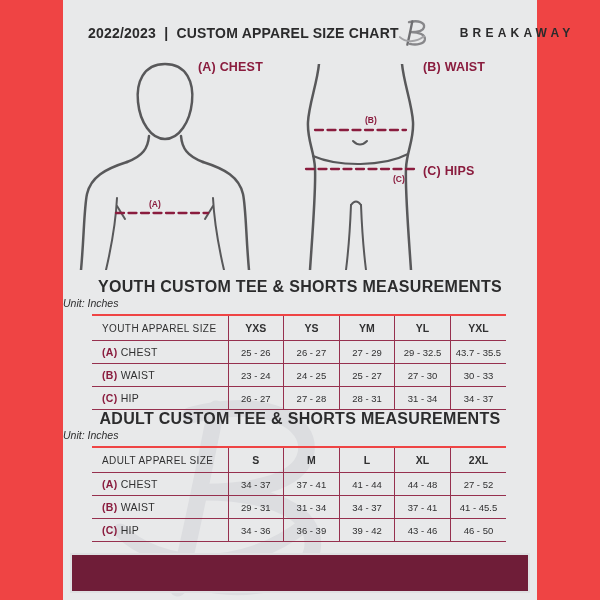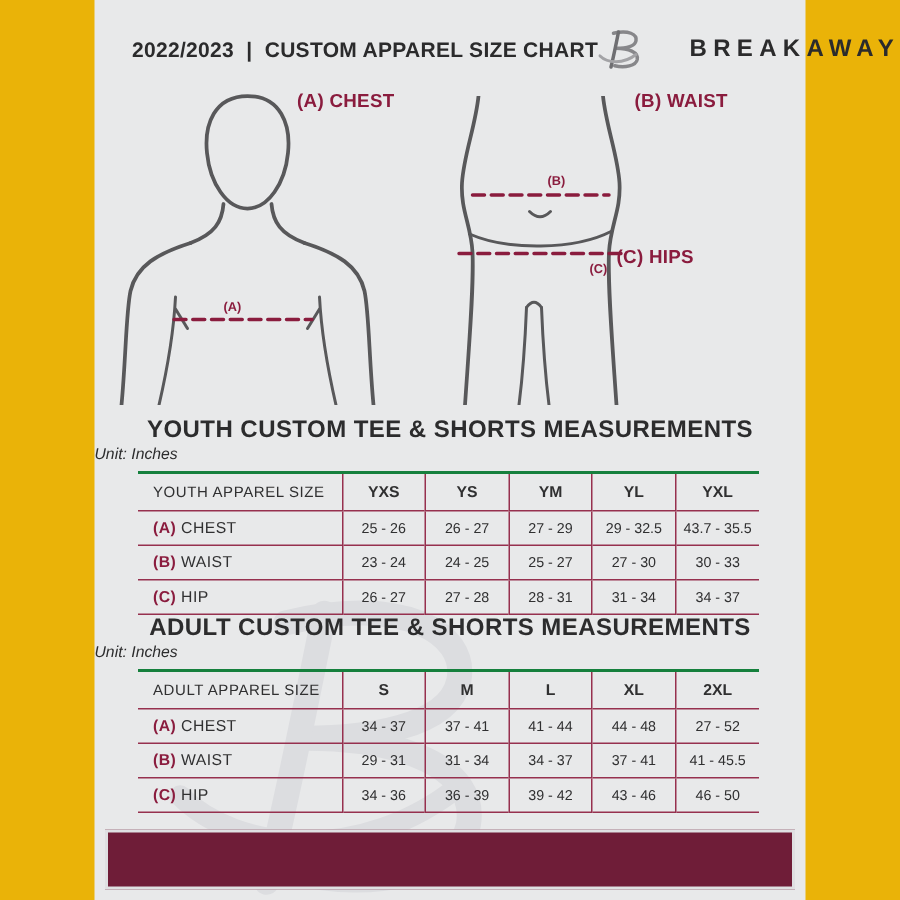--- a/index.html
+++ b/index.html
@@ -1,45 +1,45 @@
 <!DOCTYPE html>
 <html><head>
 <meta charset="utf-8">
 <style>
   html,body{margin:0;padding:0;background:#000;}
-  .canvas{position:relative;width:600px;height:600px;background:#eab308;overflow:hidden;
+  .canvas{position:relative;width:600px;height:600px;background:#ef4444;overflow:hidden;
           font-family:"Liberation Sans",sans-serif;-webkit-font-smoothing:antialiased;}
   .page{position:absolute;left:63px;top:0;width:474px;height:600px;background:#e8e9ea;}
 
   
   .header{position:absolute;left:25px;right:18px;top:18px;height:30px;
           display:flex;justify-content:space-between;align-items:center;z-index:2;}
   .doc-title{font-weight:bold;font-size:14px;color:#2b2b2c;letter-spacing:.2px;
              font-stretch:condensed;white-space:pre;}
   .brand{display:flex;align-items:center;gap:7px;}
-  .brand-name{font-weight:bold;font-size:16px;letter-spacing:4.2px;color:#2b2b2c;padding-left:24px;}
+  .brand-name{font-weight:bold;font-size:12px;letter-spacing:4.2px;color:#2b2b2c;padding-left:24px;}
 
   
   .fig{position:absolute;z-index:1;}
   .fig path,.fig ellipse{fill:none;stroke:#58585a;stroke-width:2.5;stroke-linecap:round;}
   .fig .dash{stroke:#8a1c3e;stroke-width:2.3;stroke-dasharray:8 4.5;}
   .fig text{font-family:"Liberation Sans",sans-serif;font-size:8.5px;font-weight:bold;fill:#8a1c3e;}
   .fig .thin{stroke-width:2;}
 
   
   .guide{position:absolute;z-index:1;}
   .guide h3{margin:0 0 6px 0;font-size:12.5px;font-weight:bold;color:#8a1c3e;letter-spacing:.2px;}
   .guide p{margin:0;font-size:9.3px;line-height:1.52;font-style:italic;color:#8d3f58;white-space:pre-line;}
 
   
   .section{position:absolute;left:0;right:0;z-index:1;}
   .sec-title{text-align:center;font-weight:bold;font-size:16px;letter-spacing:.3px;color:#2c2c2d;}
   .sec-unit{font-style:italic;font-size:10.5px;color:#2c2c2d;margin-top:1px;}
   table{border-collapse:collapse;width:414px;margin:5px 31px 0 29px;table-layout:fixed;}
-  thead tr{border-top:2px solid #15803d;border-bottom:1px solid #96304e;}
+  thead tr{border-top:2px solid #ef4444;border-bottom:1px solid #96304e;}
   tbody tr{border-bottom:1px solid #96304e;}
   th,td{padding:0 2px;text-align:center;color:#303031;}
   th{height:24px;font-size:10.5px;font-weight:bold;}
   td{height:22px;font-size:9.5px;}
   th+th,td+td{border-left:1px solid #96304e;}
   col.c-label{width:136px;}
   .label-col{text-align:left;padding-left:10px;font-weight:normal;font-size:10px;letter-spacing:.4px;}
   td.label-col{font-size:10.5px;letter-spacing:.3px;}
   td.label-col .letter{color:#8a1c3e;font-weight:bold;}
 
@@ -100,21 +100,21 @@
       <text x="62" y="59">(B)</text>
       <text x="90" y="118">(C)</text>
     </svg>
 
     <div class="guide" style="left:135px;top:60px;width:104px;">
       <h3>(A) CHEST</h3>
     </div>
     <div class="guide" style="left:360px;top:60px;width:100px;">
       <h3>(B) WAIST</h3>
     </div>
-    <div class="guide" style="left:348px;top:164px;width:103px;">
+    <div class="guide" style="left:360px;top:164px;width:103px;">
       <h3>(C) HIPS</h3>
     </div>
 
     <div class="section" style="top:278px;">
       <div class="sec-title">YOUTH CUSTOM TEE &amp; SHORTS MEASUREMENTS</div>
       <div class="sec-unit">Unit: Inches</div>
       <table>
         <colgroup>
             <col class="c-label">
             <col>

